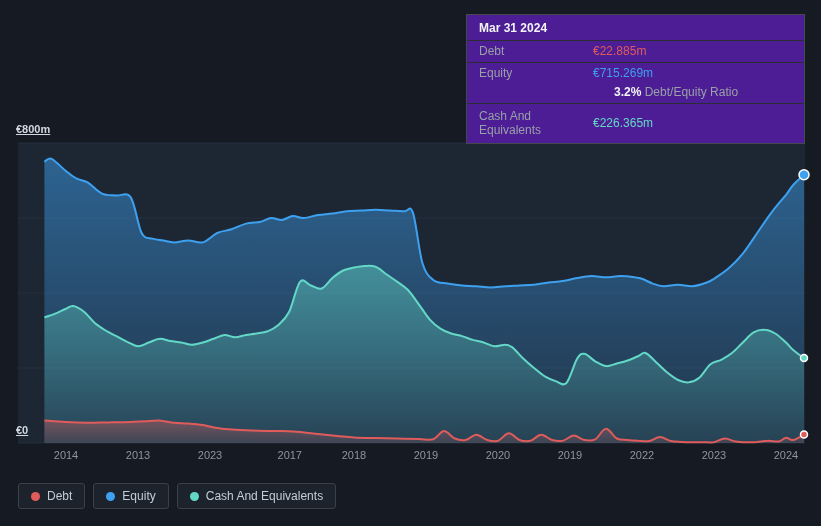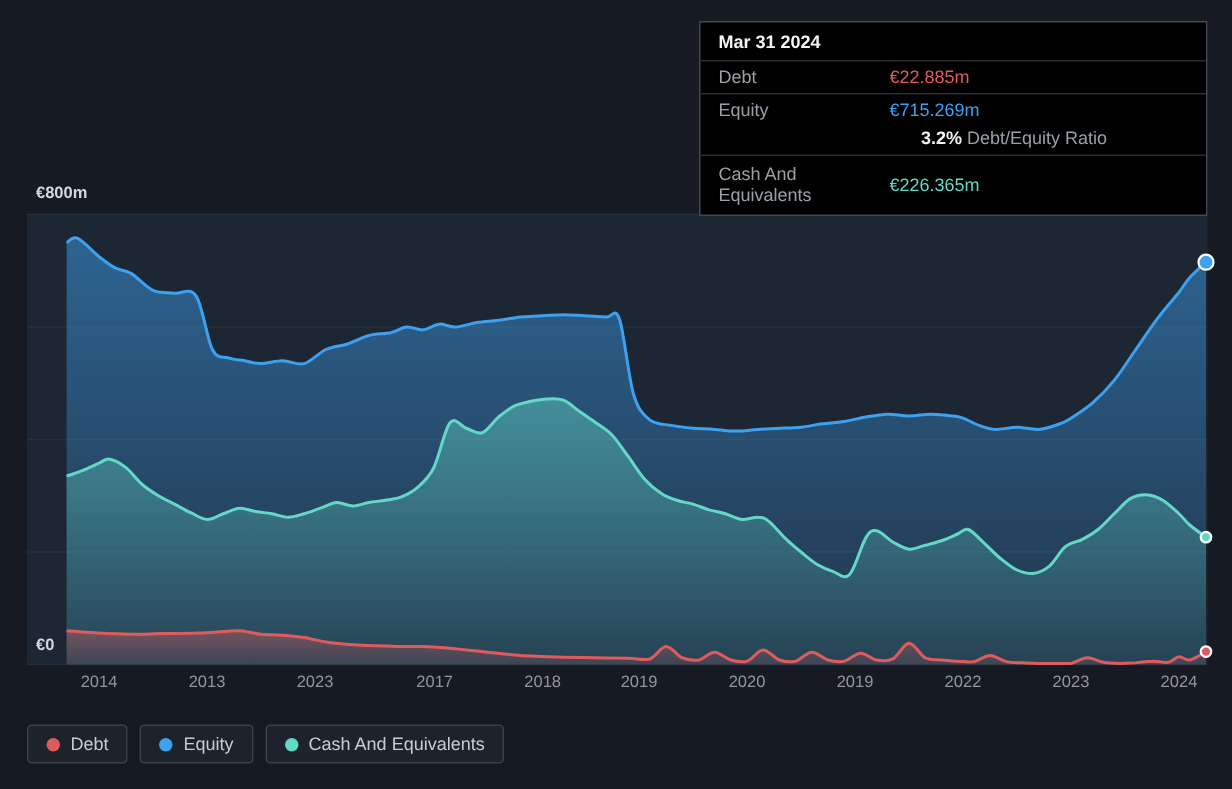--- a/index.html
+++ b/index.html
@@ -1,26 +1,26 @@
 <!DOCTYPE html>
 <html><head>
 <meta charset="utf-8">
 <style>
   html,body{margin:0;padding:0;background:#151a23;}
   body{width:821px;height:526px;position:relative;overflow:hidden;
        font-family:"Liberation Sans",sans-serif;-webkit-font-smoothing:antialiased;}
   #chart-wrap{position:absolute;inset:0;}
   #chart-svg{position:absolute;top:0;left:0;}
-  .ylab{position:absolute;left:24px;font-size:11px;font-weight:bold;color:#d2d8df;}
+  .ylab{position:absolute;left:16px;font-size:11px;font-weight:bold;color:#d2d8df;text-decoration:underline;}
   #ylab-top{top:123px;}
   #ylab-bottom{top:424px;}
   .xlab{position:absolute;top:0;width:40px;text-align:center;font-size:11px;color:#8d96a2;}
   #x-axis{position:absolute;top:449px;left:0;width:652px;height:16px;}
   
-  #tooltip{position:absolute;left:466px;top:14px;width:339px;background:#000000;
+  #tooltip{position:absolute;left:466px;top:14px;width:339px;background:#4c1d95;
            border:1px solid #45494f;box-sizing:border-box;color:#9aa0a8;font-size:12px;}
   #tooltip .tt-header{padding:6px 12px 5px;color:#f2f4f6;font-weight:bold;
            border-bottom:1px solid #2a2d31;}
   .tt-row{display:flex;align-items:center;padding:3px 12px 2px;}
   .tt-row.bordered{border-bottom:1px solid #2a2d31;padding-bottom:4px;}
   .tt-label{width:114px;flex:none;color:#9aa0a8;}
   .tt-value{font-weight:normal;}
   .tt-ratio-bold{color:#f2f4f6;font-weight:bold;margin-left:21px;}
   .tt-ratio-rest{color:#9aa0a8;}
   .tt-row.last{padding:5px 12px 6px;}
@@ -66,21 +66,21 @@
       <circle cx="804.0" cy="358.1" r="3.5" fill="#64d8c6" stroke="#ffffff" stroke-width="1.5"></circle>
       <circle cx="804.0" cy="434.4" r="3.5" fill="#e05c5c" stroke="#ffffff" stroke-width="1.5"></circle>
     </svg>
   <div class="ylab" id="ylab-top">€800m</div>
   <div class="ylab" id="ylab-bottom">€0</div>
   <div id="x-axis">
       <div class="xlab" style="left: 46.022px;">2014</div>
       <div class="xlab" style="left: 118.019px;">2013</div>
       <div class="xlab" style="left: 190.016px;">2023</div>
       <div class="xlab" style="left: 262.013px; text-align: right;">2017</div>
-      <div class="xlab" style="left: 334.01px; text-align: right;">2018</div>
+      <div class="xlab" style="left: 334.01px;">2018</div>
       <div class="xlab" style="left: 406.007px;">2019</div>
       <div class="xlab" style="left: 478.004px;">2020</div>
       <div class="xlab" style="left: 550.002px;">2019</div>
       <div class="xlab" style="left: 621.999px;">2022</div>
       <div class="xlab" style="left: 693.996px;">2023</div>
       <div class="xlab" style="left: 765.993px;">2024</div>
     </div>
 </div>
 
 <div id="tooltip">

